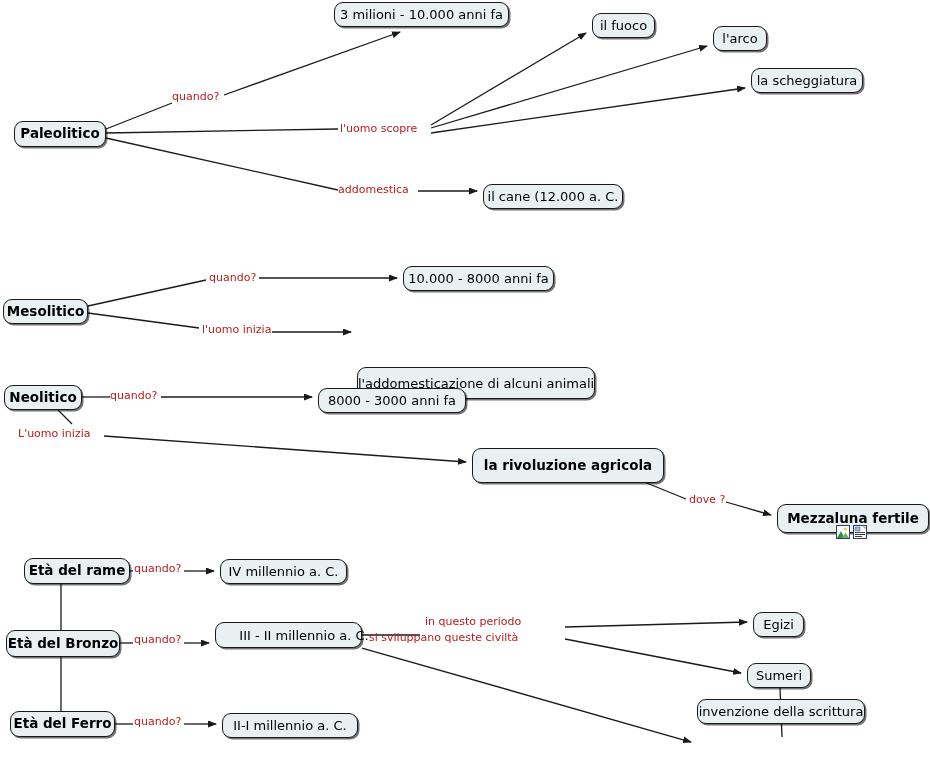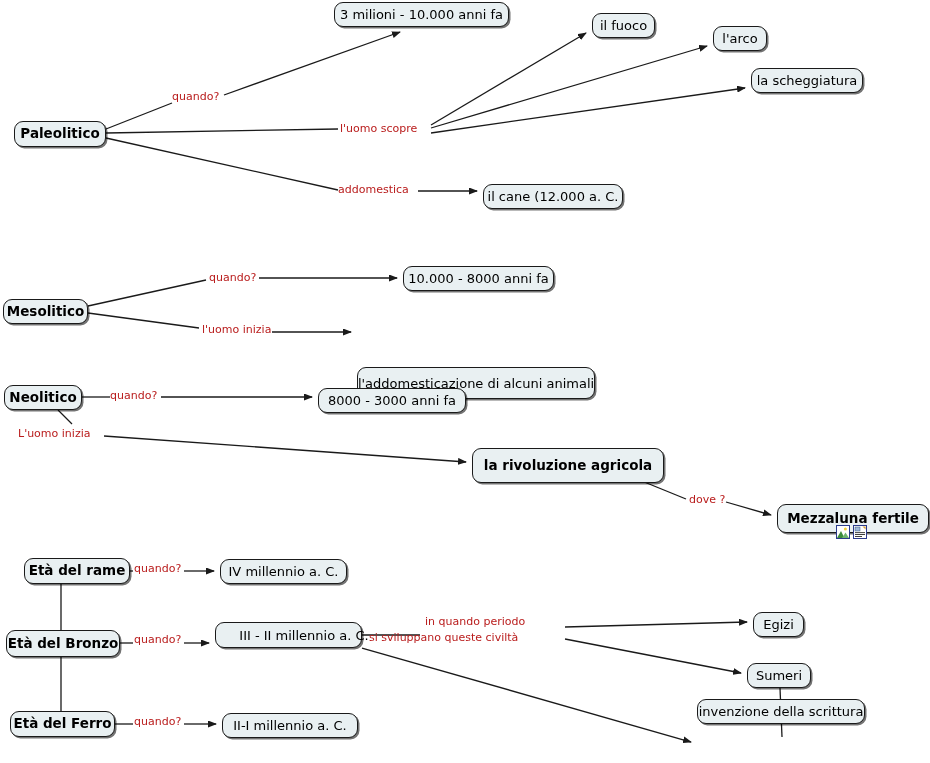--- a/index.html
+++ b/index.html
@@ -149,21 +149,21 @@
       <div class="link-label" style="left: 340px; top: 123px;">l'uomo scopre</div>
       <div class="link-label" style="left: 338px; top: 184px;">addomestica</div>
       <div class="link-label" style="left: 209px; top: 272px;">quando?</div>
       <div class="link-label" style="left: 202px; top: 324px;">l'uomo inizia</div>
       <div class="link-label" style="left: 110px; top: 390px;">quando?</div>
       <div class="link-label" style="left: 18px; top: 428px;">L'uomo inizia</div>
       <div class="link-label" style="left: 689px; top: 494px;">dove ?</div>
       <div class="link-label" style="left: 134px; top: 563px;">quando?</div>
       <div class="link-label" style="left: 134px; top: 634px;">quando?</div>
       <div class="link-label" style="left: 134px; top: 716px;">quando?</div>
-      <div class="link-label" style="left: 425px; top: 616px;">in quando periodo</div>
+      <div class="link-label" style="left: 425px; top: 616px;">in questo periodo</div>
       <div class="link-label" style="left: 369px; top: 632px;">si sviluppano queste civiltà</div>
     </div>
   <div id="icon-layer">
       <div class="icon-tray" style="left: 836px; top: 525px;">
         <span class="mini-icon">
           <svg width="12" height="12" viewBox="0 0 12 12">
             <rect x="0" y="0" width="12" height="12" fill="#ffffff"></rect>
             <circle cx="8.4" cy="3" r="1.5" fill="#f2d03c"></circle>
             <polygon points="0,12 4,5 7.5,12" fill="#3c8c3c"></polygon>
             <polygon points="5,12 8.5,6.5 12,12" fill="#6fb36f"></polygon>

